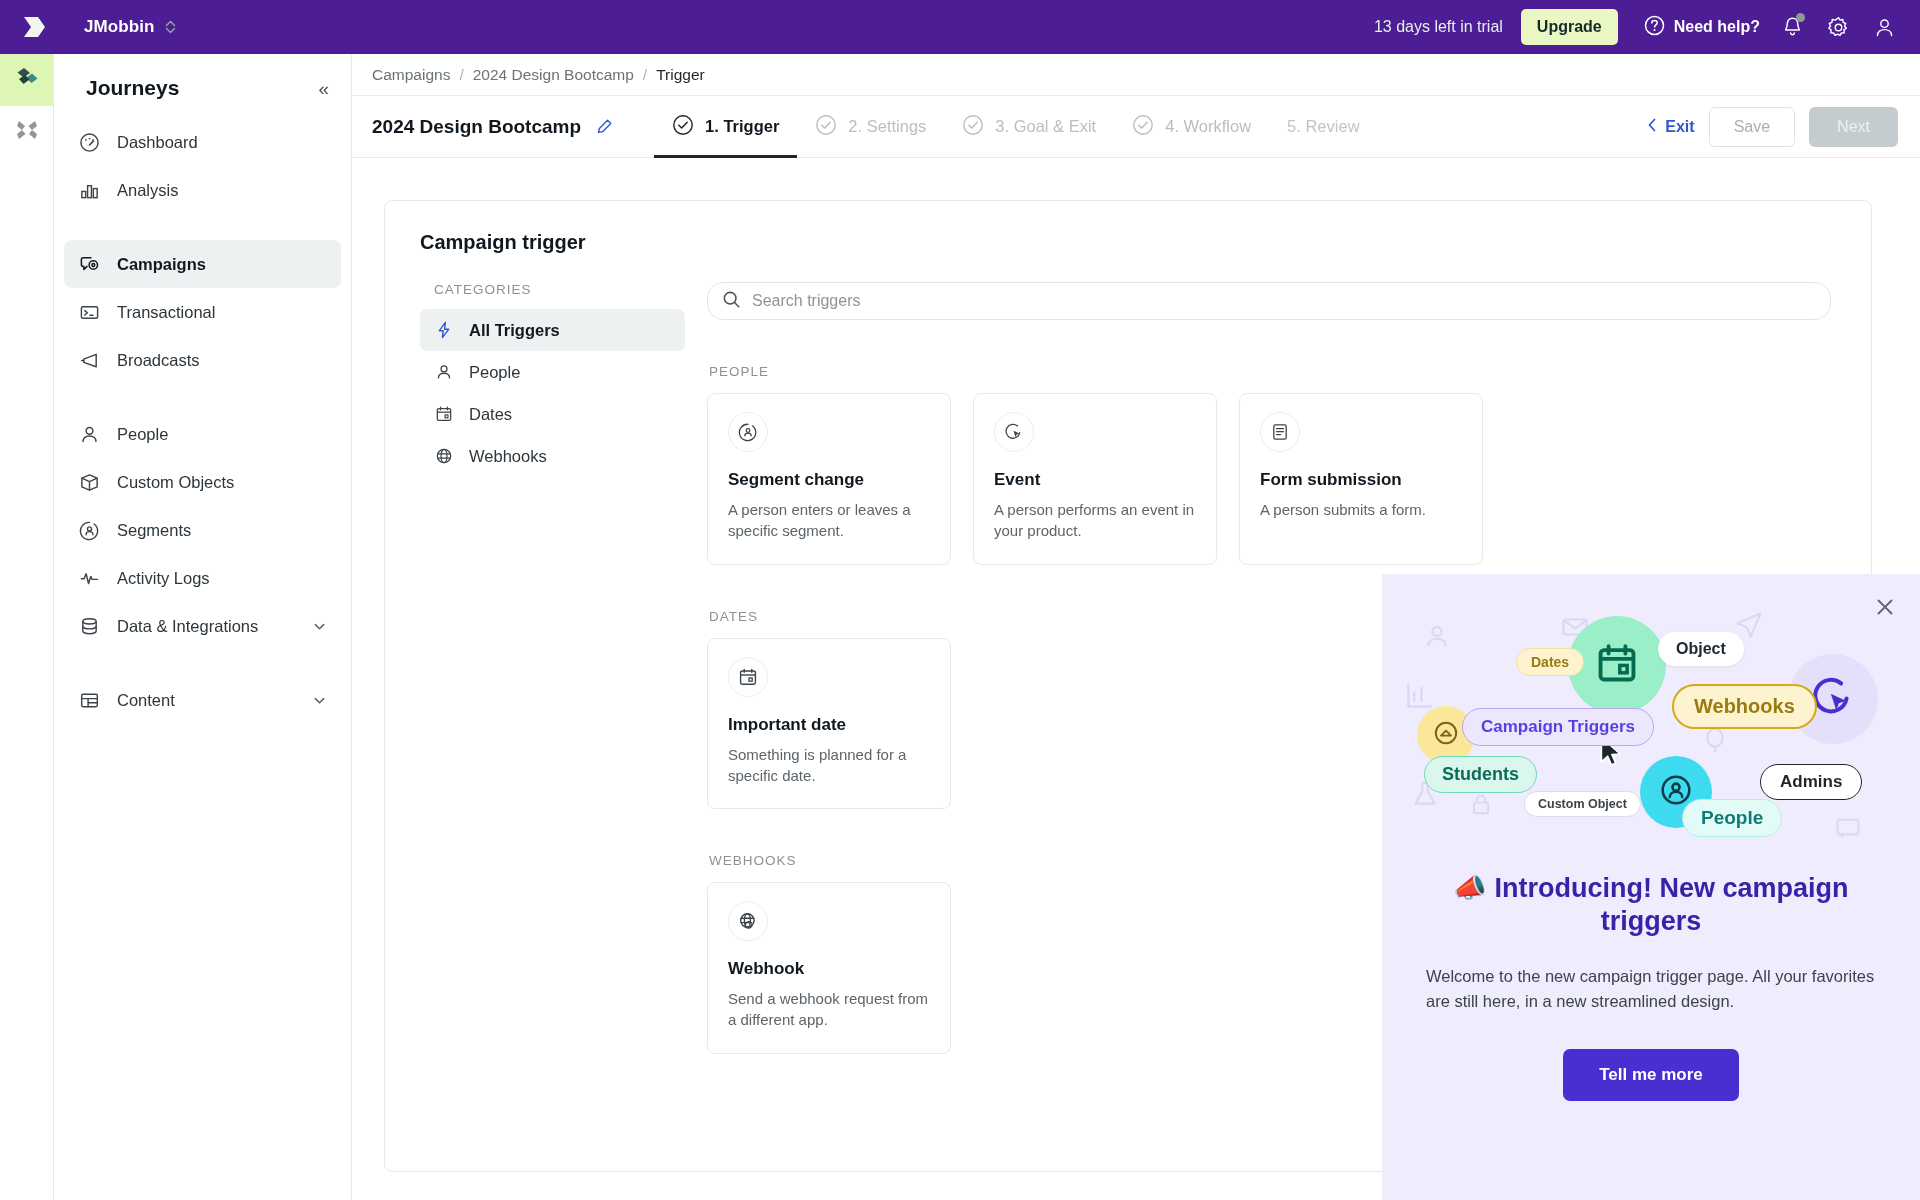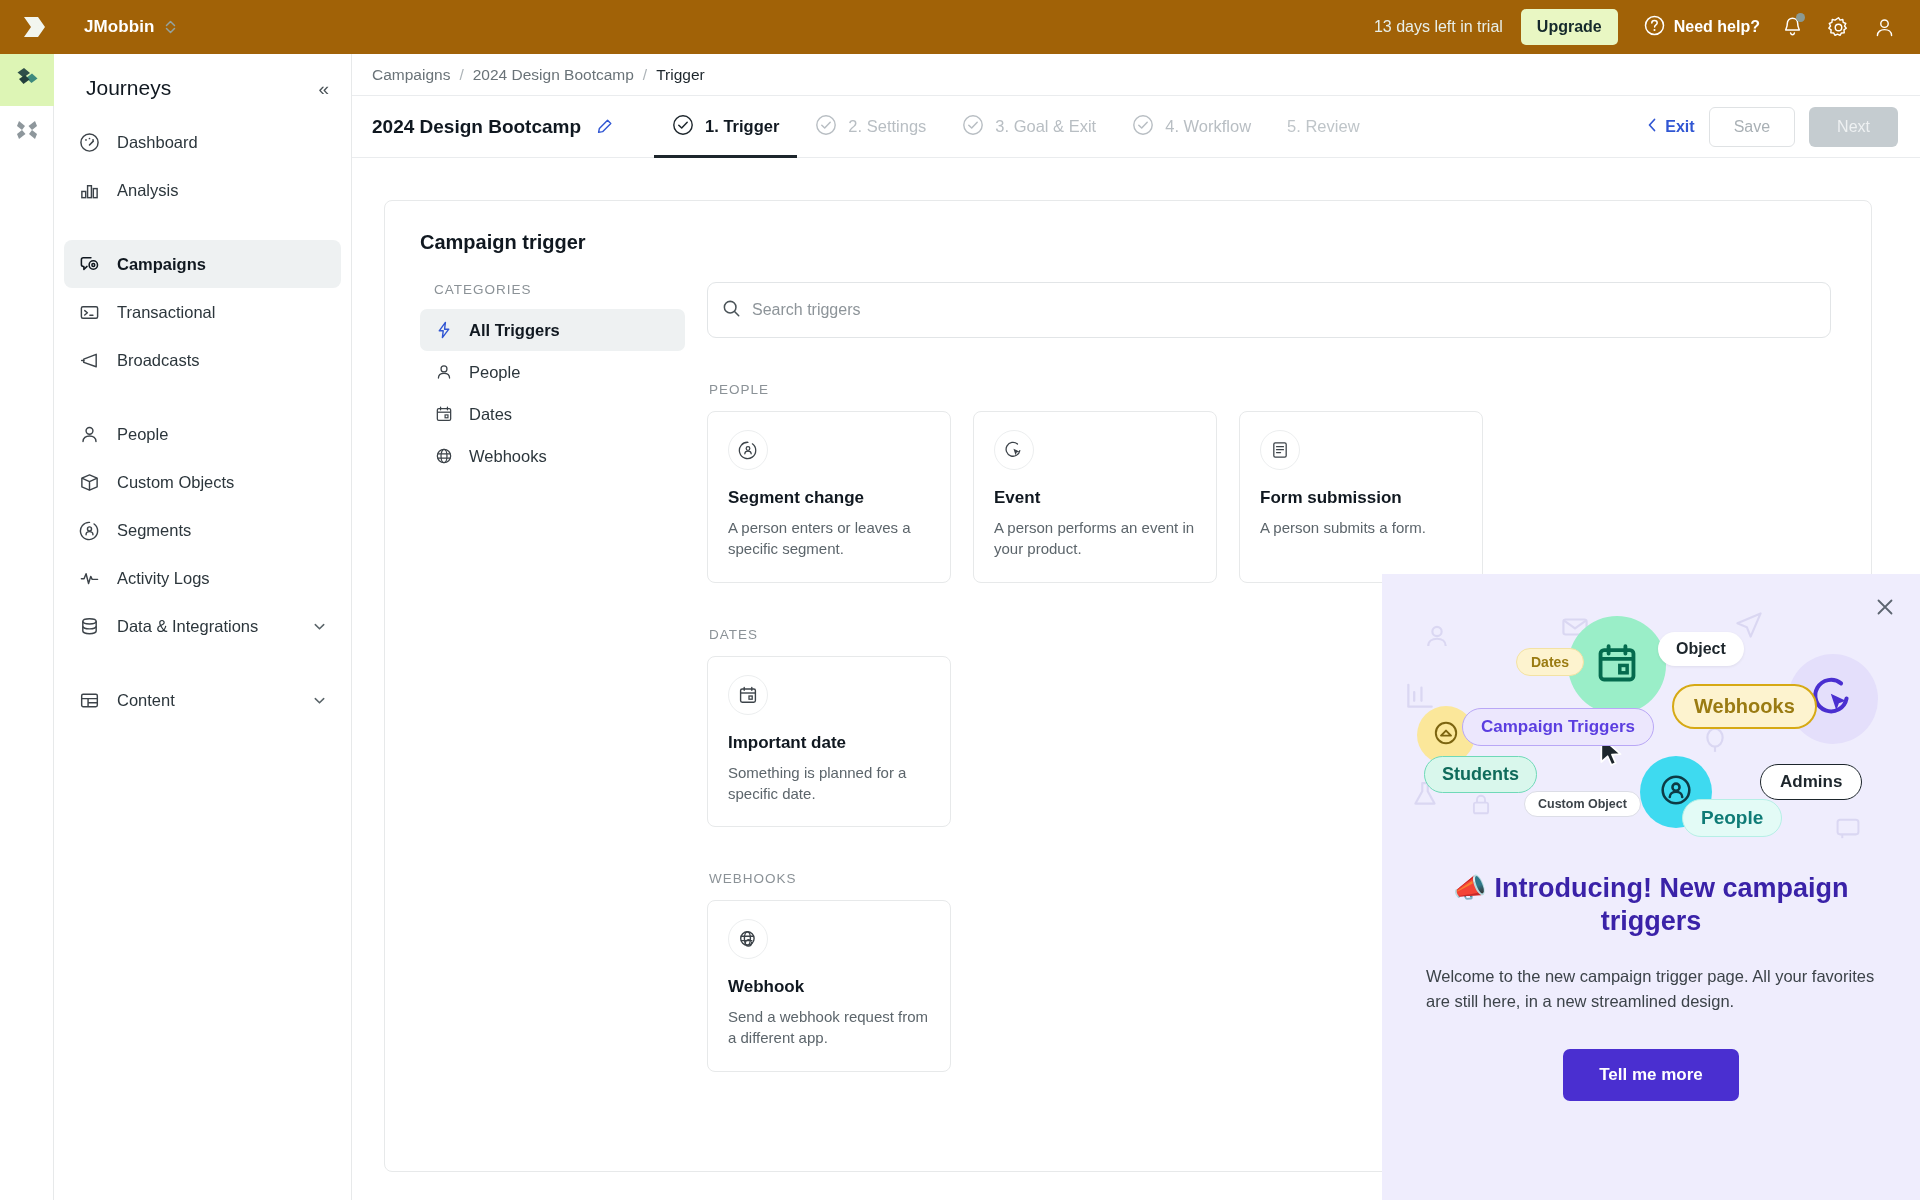--- a/index.html
+++ b/index.html
@@ -7,21 +7,21 @@
     width: 1920px; height: 1200px;
     font-family: "Liberation Sans", sans-serif;
     background: #ffffff;
     overflow: hidden;
   }
   .app { position: relative; width: 1920px; height: 1200px; }
 
   
   .topbar {
     position: absolute; top: 0; left: 0; width: 1920px; height: 54px;
-    background: #a16207; display: flex; align-items: center;
+    background: #4c1d95; display: flex; align-items: center;
     padding: 0 22px 0 18px; z-index: 30;
   }
   .tb-logo { width: 30px; height: 30px; display: flex; align-items: center; justify-content: center; }
   .tb-workspace { display: flex; align-items: center; gap: 10px; margin-left: 36px; }
   .tb-workspace-name { color: #ffffff; font-size: 17px; font-weight: 700; letter-spacing: .1px; }
   .tb-caret { display: flex; flex-direction: column; gap: 2px; }
   .tb-right { margin-left: auto; display: flex; align-items: center; gap: 18px; }
   .tb-trial { color: #e8efe9; font-size: 16px; }
   .tb-upgrade {
     background: #e9f7c3; color: #15292b; border: none; border-radius: 5px;
@@ -44,21 +44,21 @@
   .rail-item.active { background: #ddf5b5; }
 
   
   .sidebar {
     position: absolute; top: 54px; left: 54px; width: 298px; height: 1146px;
     background: #ffffff; border-right: 1px solid #e7e9ea; padding-top: 10px; z-index: 15;
   }
   .sb-head {
     display: flex; align-items: center; padding: 12px 22px 18px 32px;
   }
-  .sb-title { font-size: 21px; font-weight: 400; color: #101820; }
+  .sb-title { font-size: 21px; font-weight: 700; color: #101820; }
   .sb-collapse { margin-left: auto; cursor: pointer; color: #4a5358; font-size: 19px; line-height: 1; }
   .sb-list { padding: 0 10px; }
   .sb-item {
     display: flex; align-items: center; gap: 17px;
     height: 48px; padding: 0 14px; border-radius: 8px; cursor: pointer;
     color: #2c363c; font-size: 16.5px;
   }
   .sb-item.active { background: #eef1f2; font-weight: 700; color: #101820; }
   .sb-icon { width: 22px; height: 22px; display: flex; align-items: center; justify-content: center; flex: 0 0 22px; }
   .sb-label { white-space: nowrap; }
@@ -126,21 +126,21 @@
     display: flex; align-items: center; gap: 15px; height: 42px;
     padding: 0 14px; border-radius: 7px; cursor: pointer;
     color: #2c363c; font-size: 16.5px;
   }
   .cat-item.active { background: #eef1f2; font-weight: 700; color: #101820; }
   .cat-icon { width: 20px; height: 20px; display: flex; align-items: center; justify-content: center; flex: 0 0 20px; }
 
   
   .triggers { flex: 1; padding: 0 40px 0 22px; }
   .search-wrap {
-    position: relative; height: 56px; border: 1px solid #e2e5e7; border-radius: 9px;
+    position: relative; height: 38px; border: 1px solid #e2e5e7; border-radius: 16px;
     display: flex; align-items: center; padding: 0 14px; gap: 11px; background: #fff;
   }
   .search-input {
     border: none; outline: none; font-family: inherit; font-size: 16px;
     color: #333b40; flex: 1; background: transparent;
   }
   .search-input::placeholder { color: #8d9499; }
   .group-head { font-size: 13.5px; letter-spacing: 1px; color: #8b9297; margin: 44px 0 14px 2px; }
   .card-row { display: flex; gap: 22px; }
   .tcard {

